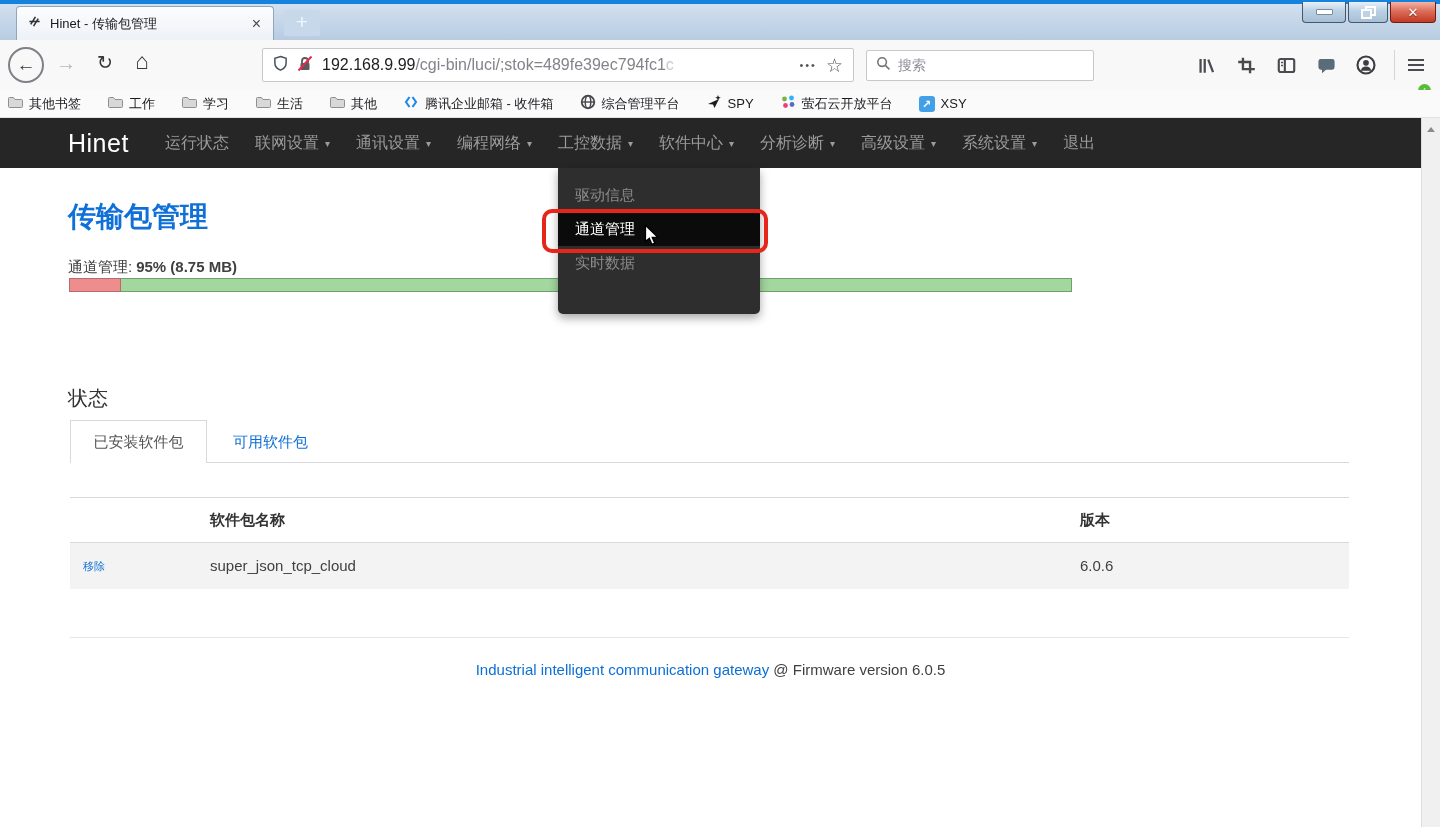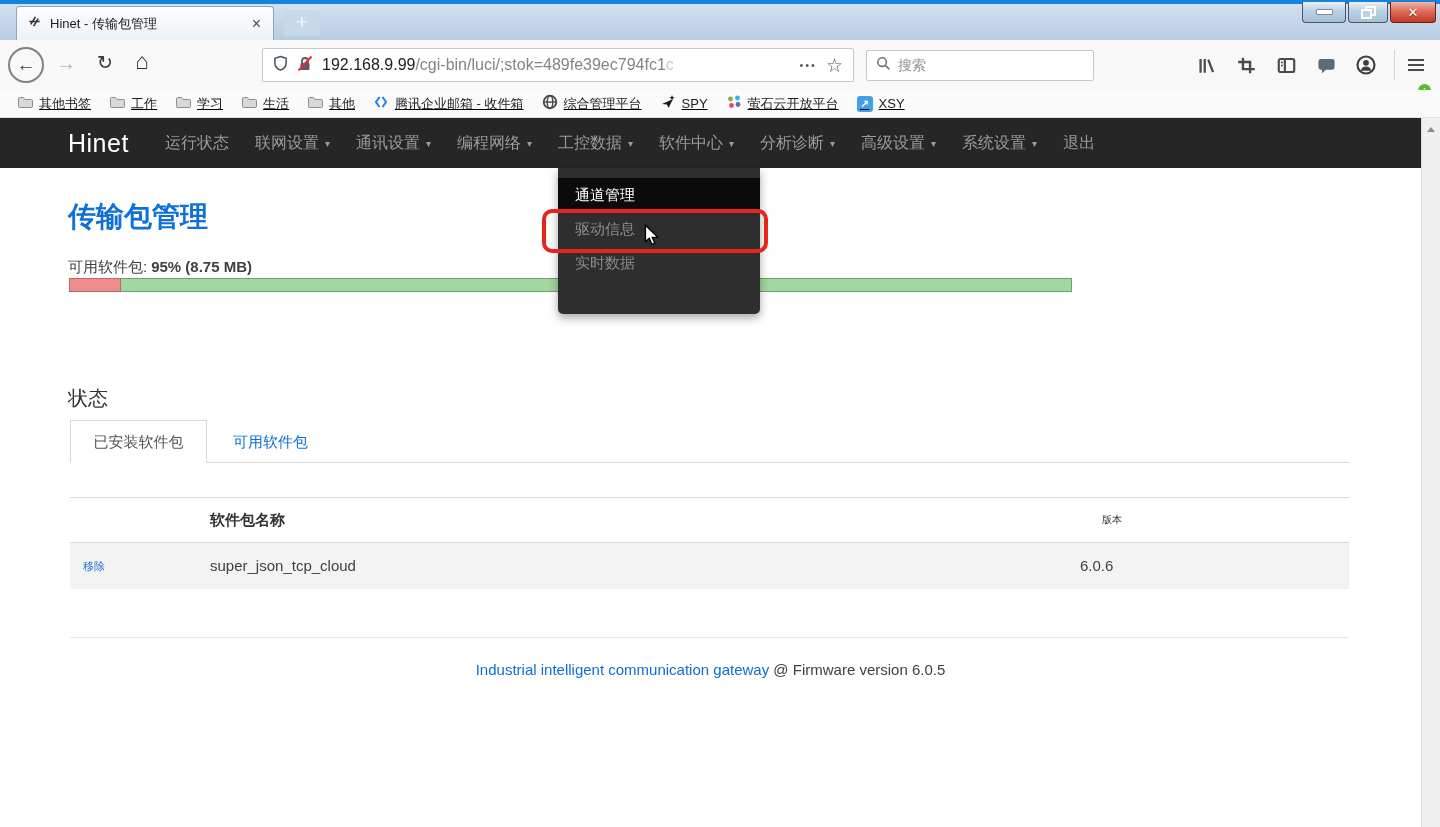--- a/index.html
+++ b/index.html
@@ -57,21 +57,21 @@
   .vsep{position:absolute;left:1394px;top:10px;width:1px;height:30px;background:#d6d6da;}
   .burger{position:absolute;left:1402px;top:11px;width:28px;height:28px;display:flex;flex-direction:column;
           justify-content:center;gap:3px;align-items:center;}
   .burger i{display:block;width:16px;height:2px;background:#4a4a4f;}
   .badge{position:absolute;left:1418px;top:44px;width:13px;height:13px;border-radius:50%;
          background:#57bd35;color:#fff;font-size:9px;font-weight:bold;text-align:center;line-height:13px;}
 
   
   .bmbar{position:absolute;left:0;top:90px;width:1440px;height:28px;box-sizing:border-box;
          background:#fafafb;border-bottom:1px solid #e2e2e5;display:flex;align-items:center;
-         padding-left:10px;gap:4px;text-decoration:underline;}
+         gap:12px;}
   .bm{display:flex;align-items:center;gap:6px;padding:0 7px;font-size:13px;color:#1b1b1f;white-space:nowrap;}
   .xsy-ic{width:16px;height:16px;background:#42a0e8;border-radius:3px;color:#fff;font-size:11px;
           font-weight:bold;text-align:center;line-height:16px;}
 
   
   .content{position:absolute;left:0;top:118px;width:1440px;height:709px;background:#fff;}
 
   .appnav{position:absolute;left:0;top:0;width:1421px;height:50px;background:#262626;
           display:flex;align-items:center;}
   .brand{margin-left:68px;color:#fff;font-size:25px;letter-spacing:.5px;}
@@ -100,21 +100,21 @@
   .tabs::after{content:"";position:absolute;left:0;bottom:0;width:100%;height:1px;background:#d9d9d9;}
   .tab-active{position:absolute;left:0;top:0;width:137px;height:43px;box-sizing:border-box;background:#fff;
               border:1px solid #d9d9d9;border-bottom:none;z-index:2;display:flex;align-items:center;
               justify-content:center;font-size:15px;color:#555;}
   .tab-link{position:absolute;left:163px;top:0;height:43px;line-height:43px;font-size:15px;color:#0c6fd6;}
 
   .pkg-table{position:absolute;left:70px;top:379px;width:1279px;}
   .thead{position:relative;height:46px;box-sizing:border-box;border-top:1px solid #d9d9d9;
          border-bottom:1px solid #d9d9d9;}
   .th-name{position:absolute;left:140px;top:0;line-height:44px;font-weight:bold;font-size:15px;color:#333;}
-  .th-ver{position:absolute;left:1010px;top:0;line-height:44px;font-weight:normal;font-size:10px;color:#333;margin-left:22px;}
+  .th-ver{position:absolute;left:1010px;top:0;line-height:44px;font-weight:bold;font-size:15px;color:#333;}
   .trow{position:relative;height:46px;background:#f3f3f3;}
   .td-action{position:absolute;left:13px;top:0;line-height:46px;font-size:11px;color:#0c6fd6;}
   .td-name{position:absolute;left:140px;top:0;line-height:46px;font-size:15px;color:#404040;}
   .td-ver{position:absolute;left:1010px;top:0;line-height:46px;font-size:15px;color:#404040;}
 
   .divider{position:absolute;left:70px;top:519px;width:1279px;border-top:1px solid #e6e6e6;}
   .pfooter{position:absolute;left:0;top:543px;width:1421px;text-align:center;font-size:15px;color:#404040;}
   .pfooter .flink{color:#0c6fd6;}
 
   .scrollbar{position:absolute;left:1421px;top:0;width:19px;height:709px;box-sizing:border-box;
@@ -335,21 +335,21 @@
           </div>
         <div class="nav-item">
             <span>退出</span>
           </div>
       </div>
     </div>
 
     <div class="page-title">传输包管理</div>
 
     <div class="freeline">
-      <span>可用软件包:</span><b>95% (8.75 MB)</b>
+      <span>通道管理:</span><b>95% (8.75 MB)</b>
     </div>
     <div class="progress">
       <div class="p-used" style="width:5.2%"></div>
       <div class="p-free"></div>
     </div>
 
     <div class="status-h">状态</div>
 
     <div class="tabs">
       <div class="tab-active">已安装软件包</div>
@@ -367,22 +367,22 @@
         <span class="td-ver">6.0.6</span>
       </div>
     </div>
 
     <div class="divider"></div>
     <div class="pfooter">
       <span class="flink">Industrial intelligent communication gateway</span><span> @ Firmware version 6.0.5</span>
     </div>
 
     <div class="dropdown">
+      <div class="dd-item">驱动信息</div>
       <div class="dd-item hl">通道管理</div>
-      <div class="dd-item">驱动信息</div>
       <div class="dd-item">实时数据</div>
     </div>
     <div class="redbox"></div>
     <div class="cursor">
       <svg width="19" height="23" viewBox="0 0 12 19">
           <path d="M1 1 L1 14.5 L4.2 11.8 L6.3 16.8 L8.7 15.8 L6.6 11 L11 10.8 Z" fill="#fff" stroke="#000" stroke-width="1.1"></path>
         </svg>
     </div>
 
     <div class="scrollbar">

